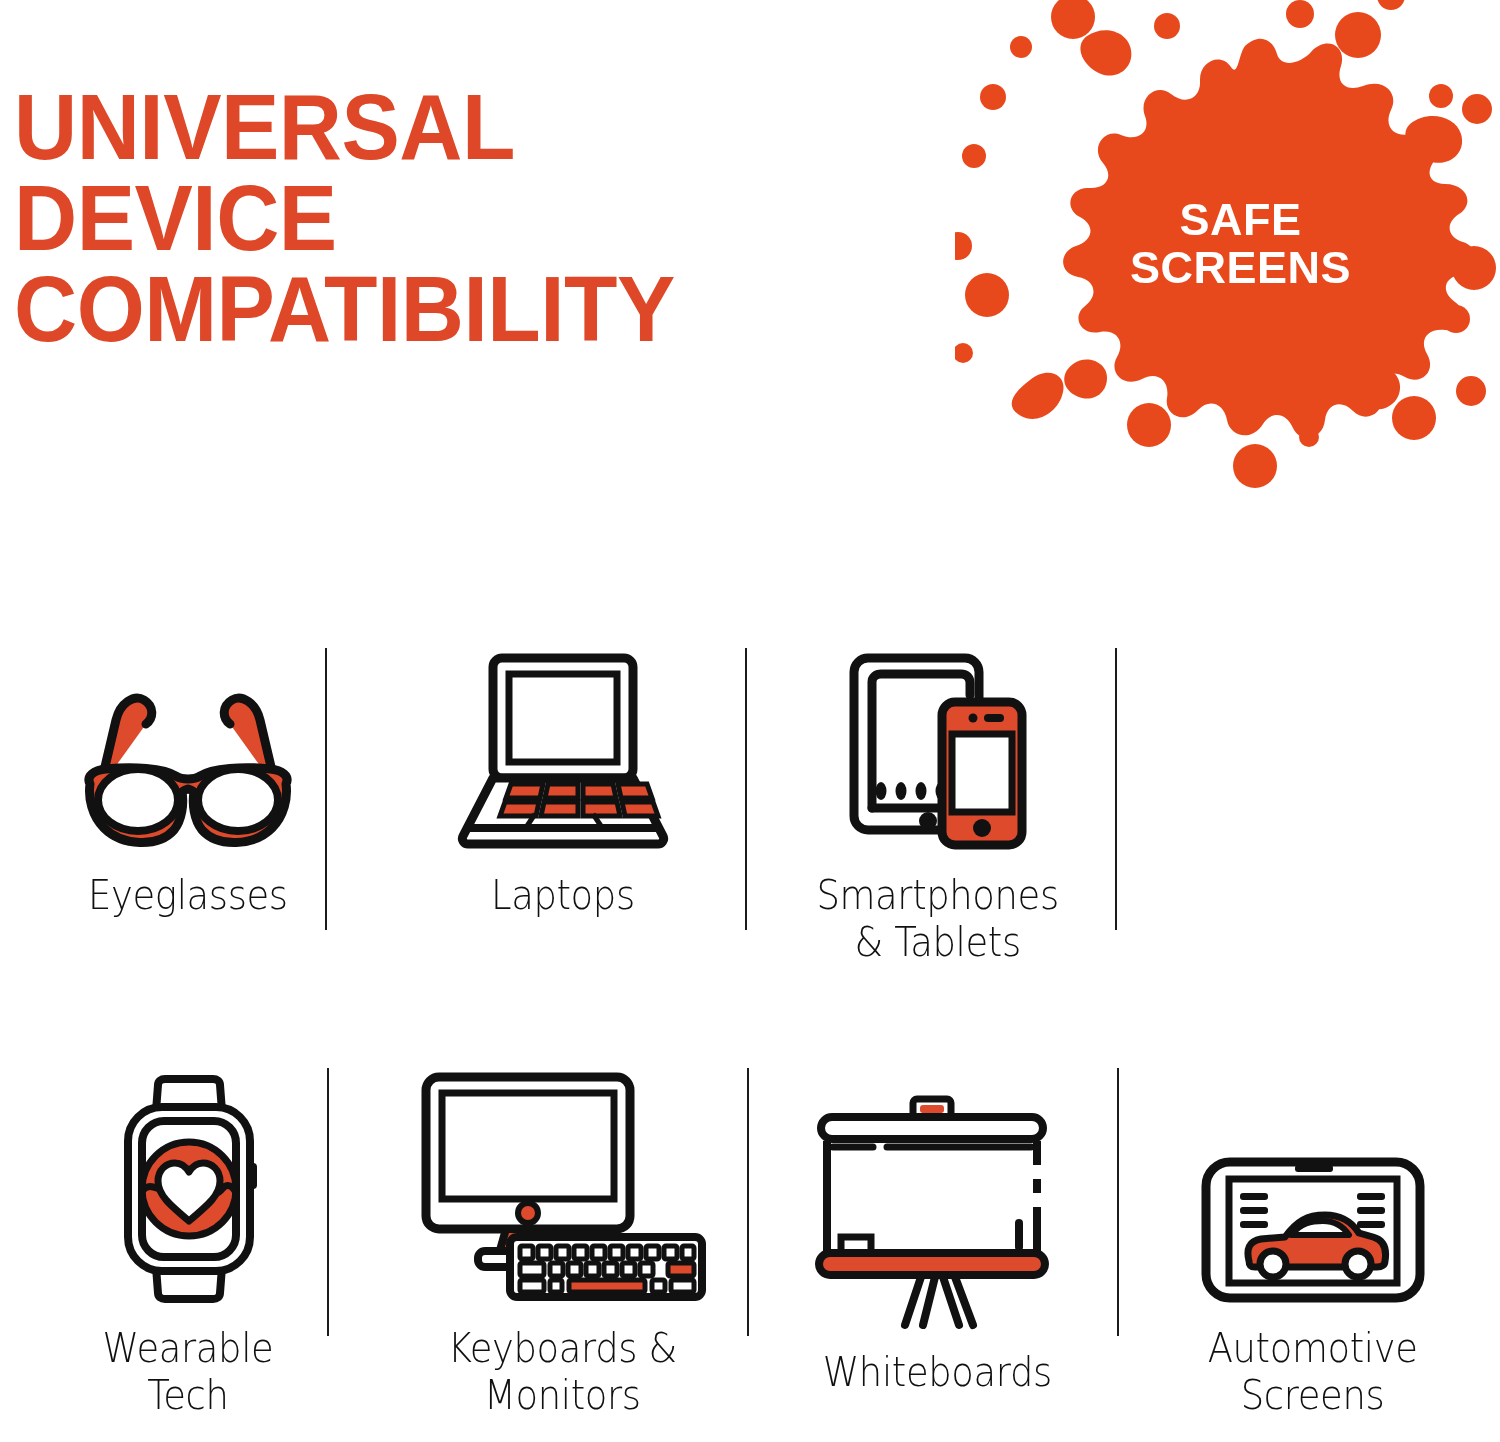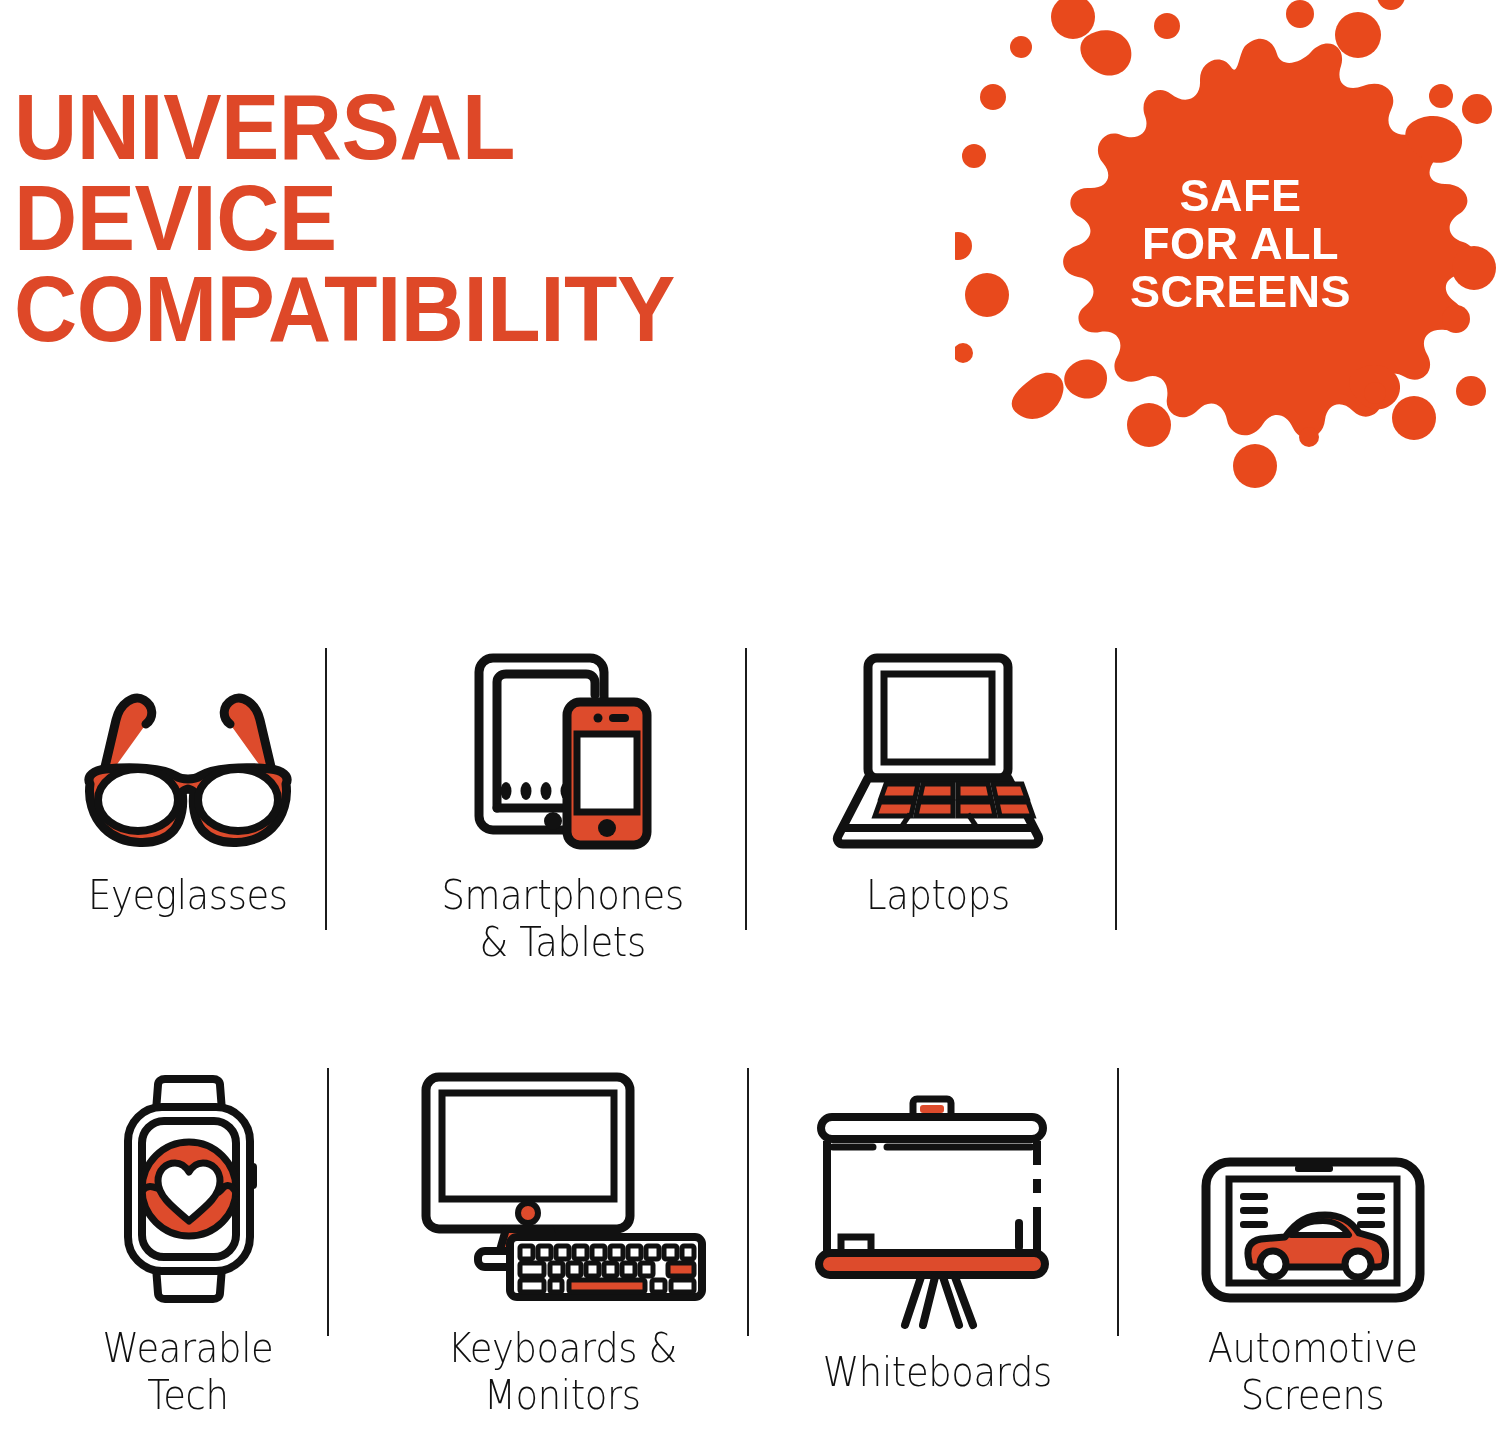--- a/index.html
+++ b/index.html
@@ -187,21 +187,20 @@
       <circle cx="516" cy="403" r="15"></circle>
       <circle cx="459" cy="430" r="22"></circle>
       <circle cx="420" cy="405" r="11"></circle>
       <circle cx="194" cy="437" r="22"></circle>
       <circle cx="300" cy="478" r="22"></circle>
       <circle cx="354" cy="449" r="10"></circle>
     </g>
   </svg>
   <div class="splat-text">
     <span>SAFE</span>
-    <span>FOR ALL</span>
     <span>SCREENS</span>
   </div>
 </div>
 
 <div class="grid">
 
   <div class="row row-1">
 
     <div class="cell">
       <div class="icon-box">
@@ -225,49 +224,20 @@
                      C20,156 16,138 18,124 Z"></path>
           </g>
           <g fill="#ffffff" stroke="#111" stroke-width="8">
             <ellipse cx="66" cy="140" rx="40" ry="31"></ellipse>
             <ellipse cx="166" cy="140" rx="40" ry="31"></ellipse>
           </g>
         </svg>
       </div>
       <div class="cell-label">
         <span>Eyeglasses</span>
-      </div>
-    </div>
-
-    <div class="cell">
-      <div class="icon-box">
-        <svg width="180" height="200" viewBox="0 0 180 200">
-
-          <rect x="6" y="8" width="125" height="172" rx="14" fill="#fff" stroke="#111" stroke-width="9"></rect>
-          <path d="M24,158 L24,32 C24,27 28,24 33,24 L113,24 C119,24 122,28 122,33 L122,45" fill="none" stroke="#111" stroke-width="9" stroke-linecap="round"></path>
-          <path d="M24,158 L110,158" fill="none" stroke="#111" stroke-width="9" stroke-linecap="round"></path>
-          <g fill="#111">
-            <ellipse cx="33" cy="141" rx="5.5" ry="9"></ellipse>
-            <ellipse cx="53" cy="141" rx="5.5" ry="9"></ellipse>
-            <ellipse cx="73" cy="141" rx="5.5" ry="9"></ellipse>
-            <ellipse cx="93" cy="141" rx="5.5" ry="9"></ellipse>
-            <ellipse cx="112" cy="141" rx="5.5" ry="9"></ellipse>
-          </g>
-          <circle cx="80" cy="171" r="9" fill="#111"></circle>
-
-          <rect x="94" y="52" width="80" height="143" rx="13" fill="#DD4B2C" stroke="#111" stroke-width="9"></rect>
-          <rect x="104" y="84" width="60" height="78" fill="#fff" stroke="#111" stroke-width="7"></rect>
-          <circle cx="125" cy="68" r="4.5" fill="#111"></circle>
-          <rect x="136" y="64" width="20" height="8" rx="4" fill="#111"></rect>
-          <circle cx="134" cy="178" r="9" fill="#111"></circle>
-        </svg>
-      </div>
-      <div class="cell-label">
-        <span>Smartphones</span>
-        <span class="l2">&amp; Tablets</span>
       </div>
     </div>
 
     <div class="cell">
       <div class="icon-box">
         <svg width="216" height="200" viewBox="0 0 216 200">
           <rect x="38" y="8" width="140" height="120" rx="9" fill="#fff" stroke="#111" stroke-width="9"></rect>
           <rect x="54" y="24" width="108" height="88" fill="#fff" stroke="#111" stroke-width="7"></rect>
           <path d="M38,128 L8,186 C6,190 9,194 13,194 L203,194 C207,194 210,190 208,186 L178,128 Z" fill="#fff" stroke="#111" stroke-width="9" stroke-linejoin="round"></path>
           <path d="M11,178 L205,178" fill="none" stroke="#111" stroke-width="8"></path>
@@ -280,20 +250,49 @@
             <path d="M89,152 L123,152 L123,166 L86,166 Z"></path>
             <path d="M128,152 L162,152 L165,166 L128,166 Z"></path>
             <path d="M167,152 L198,152 L203,166 L170,166 Z"></path>
           </g>
           <path d="M72,176 L80,164" stroke="#111" stroke-width="5" fill="none"></path>
           <path d="M146,176 L138,164" stroke="#111" stroke-width="5" fill="none"></path>
         </svg>
       </div>
       <div class="cell-label">
         <span>Laptops</span>
+      </div>
+    </div>
+
+    <div class="cell">
+      <div class="icon-box">
+        <svg width="180" height="200" viewBox="0 0 180 200">
+
+          <rect x="6" y="8" width="125" height="172" rx="14" fill="#fff" stroke="#111" stroke-width="9"></rect>
+          <path d="M24,158 L24,32 C24,27 28,24 33,24 L113,24 C119,24 122,28 122,33 L122,45" fill="none" stroke="#111" stroke-width="9" stroke-linecap="round"></path>
+          <path d="M24,158 L110,158" fill="none" stroke="#111" stroke-width="9" stroke-linecap="round"></path>
+          <g fill="#111">
+            <ellipse cx="33" cy="141" rx="5.5" ry="9"></ellipse>
+            <ellipse cx="53" cy="141" rx="5.5" ry="9"></ellipse>
+            <ellipse cx="73" cy="141" rx="5.5" ry="9"></ellipse>
+            <ellipse cx="93" cy="141" rx="5.5" ry="9"></ellipse>
+            <ellipse cx="112" cy="141" rx="5.5" ry="9"></ellipse>
+          </g>
+          <circle cx="80" cy="171" r="9" fill="#111"></circle>
+
+          <rect x="94" y="52" width="80" height="143" rx="13" fill="#DD4B2C" stroke="#111" stroke-width="9"></rect>
+          <rect x="104" y="84" width="60" height="78" fill="#fff" stroke="#111" stroke-width="7"></rect>
+          <circle cx="125" cy="68" r="4.5" fill="#111"></circle>
+          <rect x="136" y="64" width="20" height="8" rx="4" fill="#111"></rect>
+          <circle cx="134" cy="178" r="9" fill="#111"></circle>
+        </svg>
+      </div>
+      <div class="cell-label">
+        <span>Smartphones</span>
+        <span class="l2">&amp; Tablets</span>
       </div>
     </div>
 
 
     <div class="divider d1"></div>
     <div class="divider d2"></div>
     <div class="divider d3"></div>
   </div>
 
   <div class="row row-2">

